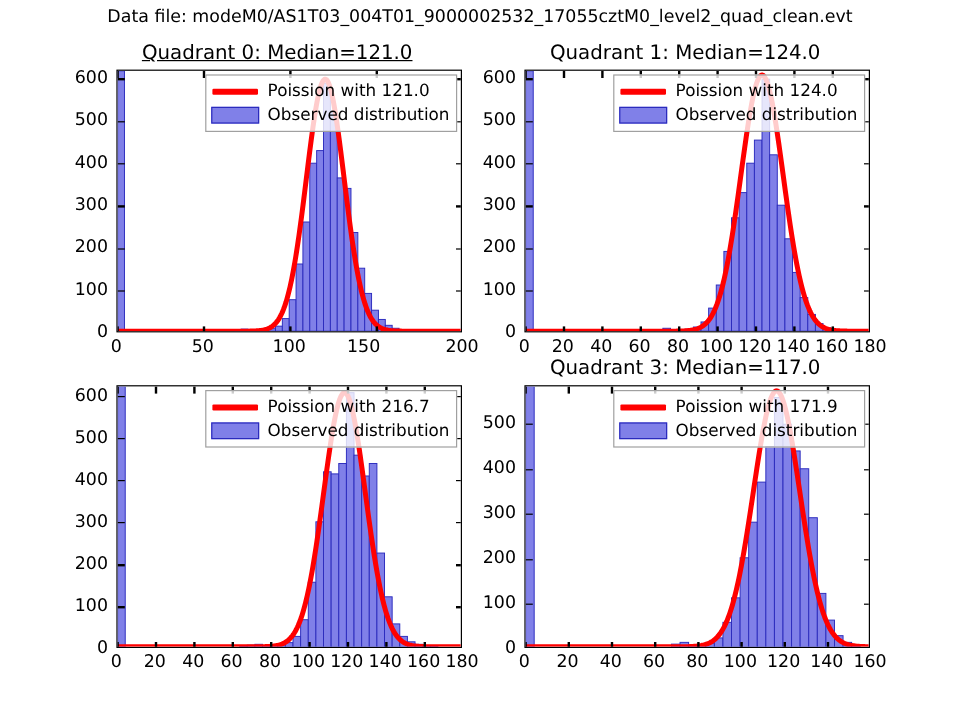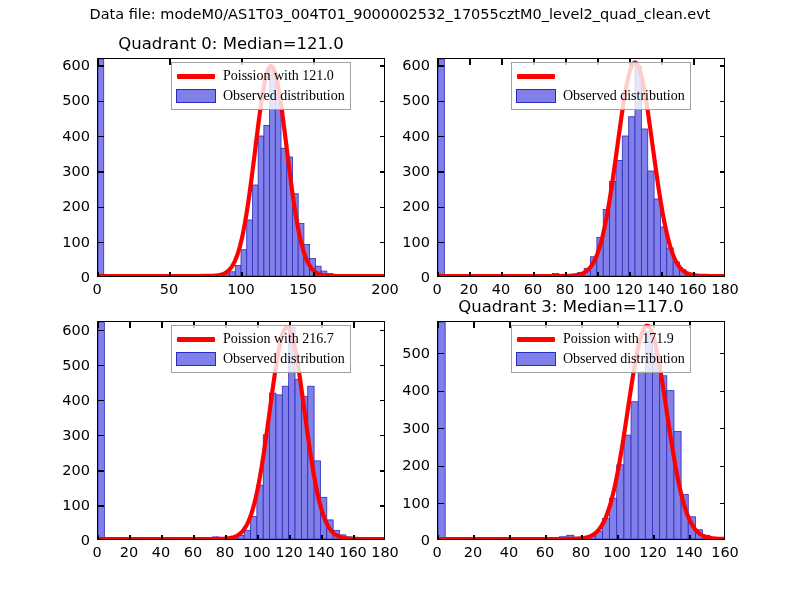--- a/index.html
+++ b/index.html
@@ -34,40 +34,40 @@
     position:absolute;text-align:center;font-size:14.5px;color:#000;
     transform:translateX(-50%);white-space:nowrap;
   }
   .tick-mark{position:absolute;background:#000;}
 
   .legend{
     position:absolute;background:rgba(255,255,255,0.80);
     border:1px solid #a0a0a0;box-sizing:border-box;
     padding:3px 5px 3px 4px;
   }
-  .legend-row{display:flex;align-items:center;height:20px;font-family:Liberation Serif, serif;}
+  .legend-row{display:flex;align-items:center;height:20px;}
   .legend-key{width:40px;height:16px;margin-right:7px;flex:0 0 auto;position:relative;}
   .legend-key.line::after{
     content:"";position:absolute;left:1px;right:1px;top:6px;height:4.5px;
     background:#ff0000;border-radius:1px;
   }
   .legend-key.patch{
     background:#8080e8;border:1px solid #2b2bbd;height:14px;box-sizing:border-box;
   }
   .legend-text{font-size:14px;color:#000;white-space:nowrap;}
 </style>
 </head>
 <body>
 
 <div id="figure">
 
   <div id="suptitle">Data file: modeM0/AS1T03_004T01_9000002532_17055cztM0_level2_quad_clean.evt</div>
 
 <div class="panel" style="left: 55px; top: 34px; width: 352px; height: 271px;">
-      <div class="panel-title" style="top: 0px;">Quadrant 0: Median=121.0</div>
+      <div class="panel-title" style="top: 0px; text-decoration: underline;">Quadrant 0: Median=121.0</div>
       <div class="axes" style="left: 42px; top: 24px; width: 288px; height: 219px;">
         <svg class="plotsvg" viewBox="0 0 288 219" preserveAspectRatio="none">
           <g>
             <rect x="0.00" y="0.00" width="5.76" height="219.00" fill="#8080e8" stroke="#2b2bbd" stroke-width="0.8"></rect>
             <rect x="97.92" y="218.29" width="5.76" height="0.71" fill="#8080e8" stroke="#2b2bbd" stroke-width="0.8"></rect>
             <rect x="103.68" y="217.23" width="5.76" height="1.77" fill="#8080e8" stroke="#2b2bbd" stroke-width="0.8"></rect>
             <rect x="109.44" y="217.59" width="5.76" height="1.41" fill="#8080e8" stroke="#2b2bbd" stroke-width="0.8"></rect>
             <rect x="115.20" y="218.29" width="5.76" height="0.71" fill="#8080e8" stroke="#2b2bbd" stroke-width="0.8"></rect>
             <rect x="120.96" y="217.94" width="5.76" height="1.06" fill="#8080e8" stroke="#2b2bbd" stroke-width="0.8"></rect>
             <rect x="126.72" y="216.88" width="5.76" height="2.12" fill="#8080e8" stroke="#2b2bbd" stroke-width="0.8"></rect>
@@ -133,20 +133,21 @@
       <div class="ytick-label" style="left: 0px; width: 35px; top: 101.71px;">400</div>
       <div class="ytick-label" style="left: 0px; width: 35px; top: 66.3871px;">500</div>
       <div class="ytick-label" style="left: 0px; width: 35px; top: 31.0645px;">600</div>
       <div class="xtick-label" style="left: 42px; top: 247px;">0</div>
       <div class="xtick-label" style="left: 114px; top: 247px;">50</div>
       <div class="xtick-label" style="left: 186px; top: 247px;">100</div>
       <div class="xtick-label" style="left: 248px; top: 247px;">150</div>
       <div class="xtick-label" style="left: 330px; top: 247px;">200</div>
     </div>
     <div class="panel" style="left: 395px; top: 34px; width: 352px; height: 271px;">
+      <div class="panel-title" style="top: 0px;">Quadrant 1: Median=124.0</div>
       <div class="axes" style="left: 42px; top: 24px; width: 288px; height: 219px;">
         <svg class="plotsvg" viewBox="0 0 288 219" preserveAspectRatio="none">
           <g>
             <rect x="0.00" y="0.00" width="6.40" height="219.00" fill="#8080e8" stroke="#2b2bbd" stroke-width="0.8"></rect>
             <rect x="108.80" y="217.94" width="6.40" height="1.06" fill="#8080e8" stroke="#2b2bbd" stroke-width="0.8"></rect>
             <rect x="115.20" y="216.53" width="6.40" height="2.47" fill="#8080e8" stroke="#2b2bbd" stroke-width="0.8"></rect>
             <rect x="121.60" y="217.59" width="6.40" height="1.41" fill="#8080e8" stroke="#2b2bbd" stroke-width="0.8"></rect>
             <rect x="128.00" y="217.94" width="6.40" height="1.06" fill="#8080e8" stroke="#2b2bbd" stroke-width="0.8"></rect>
             <rect x="134.40" y="217.23" width="6.40" height="1.77" fill="#8080e8" stroke="#2b2bbd" stroke-width="0.8"></rect>
             <rect x="140.80" y="215.47" width="6.40" height="3.53" fill="#8080e8" stroke="#2b2bbd" stroke-width="0.8"></rect>
@@ -197,20 +198,21 @@
         <div class="tick-mark" style="left: 159.4px; top: 213px; width: 1.2px; height: 6px;"></div>
         <div class="tick-mark" style="left: 191.4px; top: 0px; width: 1.2px; height: 6px;"></div>
         <div class="tick-mark" style="left: 191.4px; top: 213px; width: 1.2px; height: 6px;"></div>
         <div class="tick-mark" style="left: 223.4px; top: 0px; width: 1.2px; height: 6px;"></div>
         <div class="tick-mark" style="left: 223.4px; top: 213px; width: 1.2px; height: 6px;"></div>
         <div class="tick-mark" style="left: 255.4px; top: 0px; width: 1.2px; height: 6px;"></div>
         <div class="tick-mark" style="left: 255.4px; top: 213px; width: 1.2px; height: 6px;"></div>
         <div class="legend" style="left: 73px; top: 3px;">
           <div class="legend-row">
             <span class="legend-key line"></span>
+            <span class="legend-text">Poission with 124.0</span>
           </div>
           <div class="legend-row">
             <span class="legend-key patch"></span>
             <span class="legend-text">Observed distribution</span>
           </div>
         </div>
       </div>
       <div class="ytick-label" style="left: 0px; width: 35px; top: 243px;">0</div>
       <div class="ytick-label" style="left: 0px; width: 35px; top: 207.677px;">100</div>
       <div class="ytick-label" style="left: 0px; width: 35px; top: 172.355px;">200</div>

